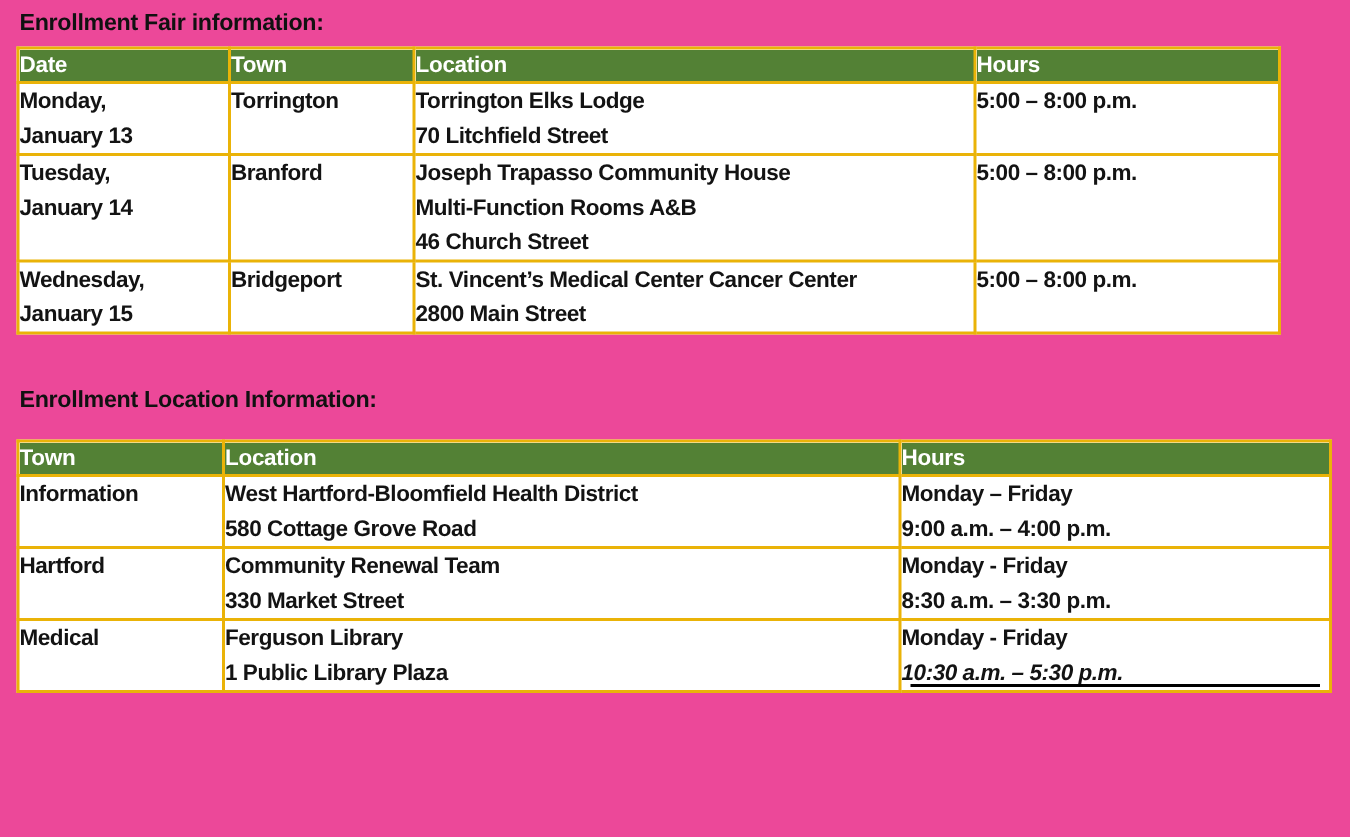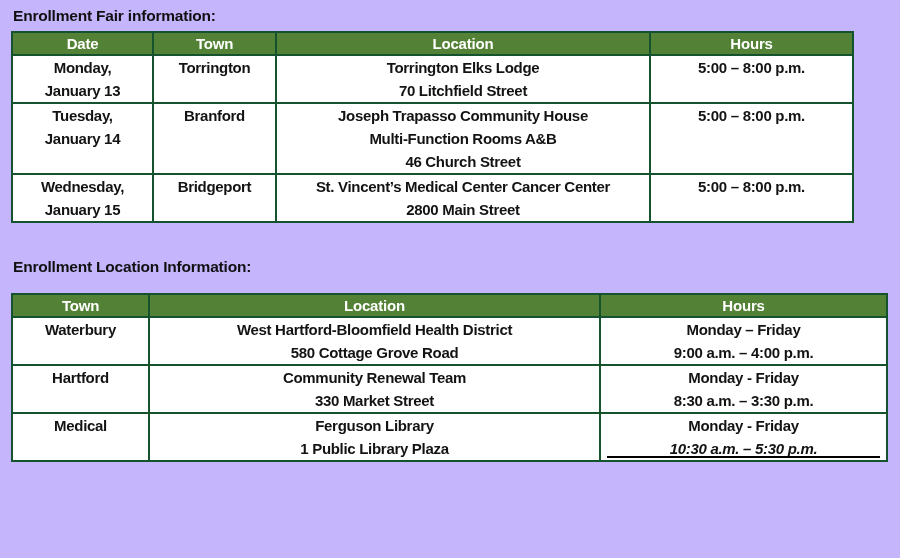--- a/index.html
+++ b/index.html
@@ -1,21 +1,21 @@
 <!DOCTYPE html>
 <html style="--header-bg: #538135; --header-text: #ffffff; --border: #000000; --body-text: #131313; --page-bg: #ffffff;"><head>
 <meta charset="utf-8">
 <style>
   html, body { margin: 0; padding: 0; background: #ffffff; }
   body {
     width: 900px; height: 558px;
     font-family: "Liberation Sans", sans-serif;
     color: #111111;
   }
-  .page { position: relative; width: 900px; height: 558px; background: #c4b5fd; overflow: hidden; }
+  .page { position: relative; width: 900px; height: 558px; background: #ec4899; overflow: hidden; }
 
   .doc-title {
     position: absolute;
     left: 13px;
     margin: 0;
     font-size: 15.5px;
     font-weight: bold;
     color: #111111;
     letter-spacing: -0.2px;
   }
@@ -25,23 +25,23 @@
   table {
     position: absolute;
     border-collapse: collapse;
     table-layout: fixed;
     background: #ffffff;
   }
   #fair-table { left: 11px; top: 31px; width: 837px; }
   #locations-table { left: 11px; top: 293px; width: 873px; }
 
   th, td {
-    border: 2px solid #14532d;
+    border: 2px solid #eab308;
     padding: 0;
-    text-align: center;
+    text-align: left;
     overflow: hidden;
   }
   th {
     background: var(--header-bg, #538135);
     color: var(--header-text, #ffffff);
     font-size: 15px;
     font-weight: bold;
     height: 21px;
     line-height: 21px;
     letter-spacing: -0.2px;
@@ -152,21 +152,21 @@
     <thead>
       <tr>
           <th>Town</th>
           <th>Location</th>
           <th>Hours</th>
         </tr>
     </thead>
     <tbody>
         <tr>
           <td>
-            <div class="line">Waterbury</div>
+            <div class="line">Information</div>
           </td>
           <td>
             <div class="line">West Hartford-Bloomfield Health District</div>
             <div class="line">580 Cottage Grove Road</div>
           </td>
           <td>
             <div class="line">Monday – Friday</div>
             <div class="line">9:00 a.m. – 4:00 p.m.</div>
           </td>
         </tr>

